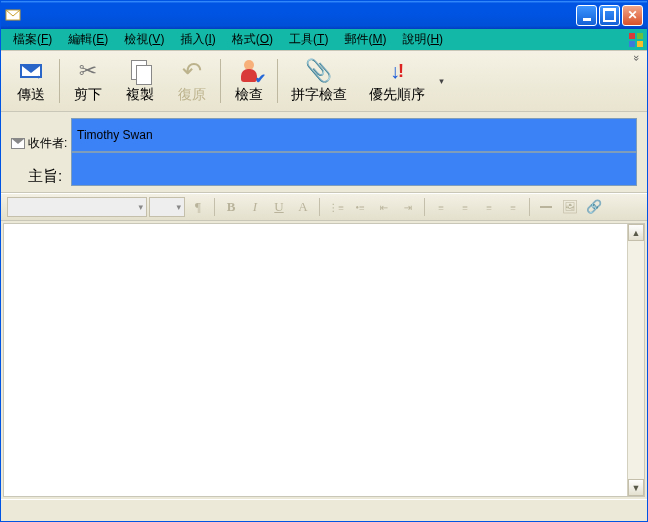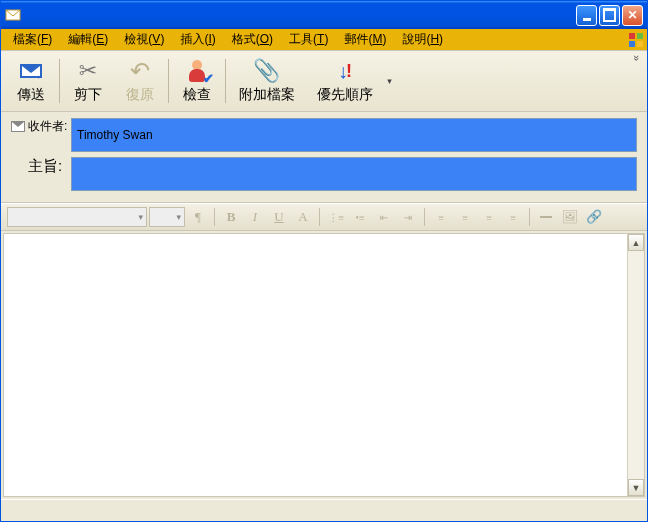--- a/index.html
+++ b/index.html
@@ -12,21 +12,21 @@
 .titlebar .title { flex:1; font-weight:bold; font-size:13px; }
 .tb-btns { display:flex; gap:2px; }
 .tb-btn { width:21px; height:21px; border-radius:3px; border:1px solid #fff; display:flex; align-items:center; justify-content:center; font-weight:bold; font-size:12px; color:#fff; cursor:default; }
 .tb-min,.tb-max { background: linear-gradient(to bottom,#3d95ff,#1461d6); }
 .tb-close { background: linear-gradient(to bottom,#f1a689,#d9512a); }
 .tb-min::before{content:"";width:8px;height:3px;background:#fff;margin-top:8px;}
 .tb-max::before{content:"";width:9px;height:9px;border:2px solid #fff;border-top-width:3px;}
 .tb-close::before{content:"✕";font-size:12px;}
 
 
-.menubar { height:22px; background:#eab308; display:flex; align-items:center; padding:0 4px; border-bottom:1px solid #c9c7b8; position:relative;}
+.menubar { height:22px; background:#14b8a6; display:flex; align-items:center; padding:0 4px; border-bottom:1px solid #c9c7b8; position:relative;}
 .menu-item { padding:2px 8px; cursor:default; }
 .menu-key { text-decoration:underline; }
 .menubar .xp-badge { position:absolute; right:0; top:0; width:22px; height:22px; display:flex; align-items:center; justify-content:center; font-size:14px;}
 
 
 .toolbar { background:linear-gradient(to bottom,#f5f2e5,#e8e4cf); border-bottom:1px solid #c9c7b8; padding:2px 4px; display:flex; align-items:stretch; position:relative;}
 .tbar-btn { display:flex; flex-direction:column; align-items:center; justify-content:center; padding:4px 10px; min-width:52px; border:1px solid transparent; cursor:default;}
 .tbar-btn .ticon { width:26px; height:26px; margin-bottom:2px; display:flex; align-items:center; justify-content:center;}
 .tbar-btn span.lbl { font-size:14px; }
 .tbar-sep { width:1px; background:#bdb89f; margin:6px 2px; }
@@ -52,21 +52,21 @@
 .i-person::after{content:"";position:absolute;left:1px;top:9px;width:16px;height:13px;background:#d93a3a;border-radius:7px 7px 3px 3px;}
 .i-person-check{position:absolute;right:-4px;bottom:-2px;color:#2468d8;font-size:13px;font-weight:bold;}
 .i-abc{color:#555;font-size:11px;font-weight:bold;text-align:center;line-height:10px;}
 .i-abc::after{content:"✔";display:block;color:#d22;font-size:12px;}
 .i-clip{color:#2a4dca;font-size:22px;}
 .i-prio{color:#1a5ad8;font-size:20px;}
 .i-prio-bang{color:#d22;font-weight:bold;font-size:18px;margin-left:-2px;}
 
 
 .fields { background:#ece9d8; border-bottom:1px solid #c9c7b8; padding:6px 10px; }
-.fr { display:flex; align-items:flex-start; margin-bottom:5px; }
+.fr { display:flex; align-items:flex-end; }
 .fr .flabel { width:60px; font-size:12px; display:flex; align-items:center; gap:3px;}
 .fr .flabel .fli{width:14px;height:11px;border:1px solid #888;background:#fff;position:relative;}
 .fr .flabel .fli::after{content:"";position:absolute;left:0;top:0;border-left:6px solid transparent;border-right:6px solid transparent;border-top:5px solid #888;}
 .fr input { flex:1; height:34px; border:1px solid #7f9db9; padding:2px 5px; font-size:12px; font-family:inherit; background:#3b82f6;}
 .fr .flabel-plain{ width:60px; font-size:15px; padding-left:17px;}
 
 
 .fmt { height:28px; background:linear-gradient(to bottom,#f3f0e4,#e4e0cd); border-top:1px solid #fff; border-bottom:1px solid #c9c7b8; display:flex; align-items:center; padding:0 6px; gap:2px;}
 .fmt .combo { height:20px; border:1px solid #c3bfaa; background:#eee; display:flex; align-items:center;}
 .fmt .combo.font{width:140px;}
@@ -131,36 +131,42 @@
       <div class="ticon">
           <div class="i-envelope"></div>
         </div>
       <span class="lbl">傳送</span>
     </div>
     <div class="tbar-sep"></div>
     <div class="tbar-btn">
       <div class="ticon i-scissors">✂</div>
       <span class="lbl">剪下</span>
     </div>
+    <div class="tbar-btn">
+      <div class="ticon">
+          <div class="i-copy"></div>
+        </div>
+      <span class="lbl">複製</span>
+    </div>
     <div class="tbar-btn" style="color:#bcb28c;">
       <div class="ticon i-undo">↶</div>
       <span class="lbl">復原</span>
     </div>
     <div class="tbar-sep"></div>
     <div class="tbar-btn">
       <div class="ticon" style="position:relative;">
           <div class="i-person"></div>
           <span class="i-person-check">✔</span>
         </div>
       <span class="lbl">檢查</span>
     </div>
     <div class="tbar-sep"></div>
     <div class="tbar-btn">
       <div class="ticon i-clip">📎</div>
-      <span class="lbl">附加檔案</span>
+      <span class="lbl">拼字檢查</span>
     </div>
     <div class="btn-with-drop">
       <div class="tbar-btn">
         <div class="ticon">
             <span class="i-prio">↓</span>
             <span class="i-prio-bang">!</span>
           </div>
         <span class="lbl">優先順序</span>
       </div>
       <div class="drop-arrow">▾</div>

